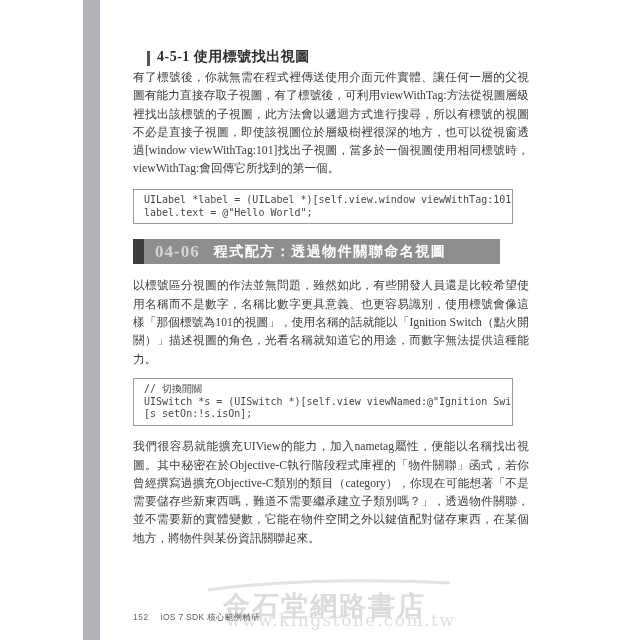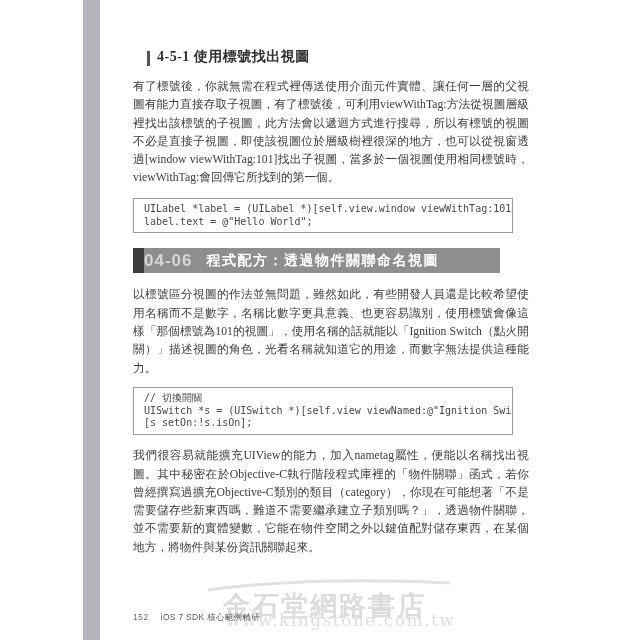--- a/index.html
+++ b/index.html
@@ -60,21 +60,21 @@
     letter-spacing: 0.5px;
     padding-left: 14px;
   }
   .subheading .vbar {
     display: inline-block;
     width: 3px; height: 15px;
     background: #555555;
     margin-right: 7px;
   }
   p.body {
-    margin-top: 12px;
+    margin-top: 3px;
     font-size: 11.7px;
     line-height: 18.3px;
     text-align: justify;
     color: #3c3c3c;
   }
   p.mt2 { margin-top: 8px; }
   pre.codebox {
     margin-top: 10px;
     width: 380px;
     border: 1px solid #9b9b9b;
@@ -88,24 +88,25 @@
     overflow: hidden;
   }
   .recipe-bar {
     margin-top: 15px;
     width: 367px; height: 25px;
     background: #8e8e8e;
     border-left: 11px solid #3d3d3d;
     display: flex; align-items: center;
   }
   .recipe-num {
-    font-family: Liberation Sans, sans-serif;
+    font-family: Liberation Serif, serif;
     font-weight: bold;
     font-size: 17px;
     color: #d6d6d6;
+    margin-left: 11px;
     letter-spacing: 1px;
   }
   .recipe-title {
     font-size: 14px;
     font-weight: bold;
     color: #ffffff;
     margin-left: 14px;
     letter-spacing: 1.5px;
     white-space: nowrap;
   }

